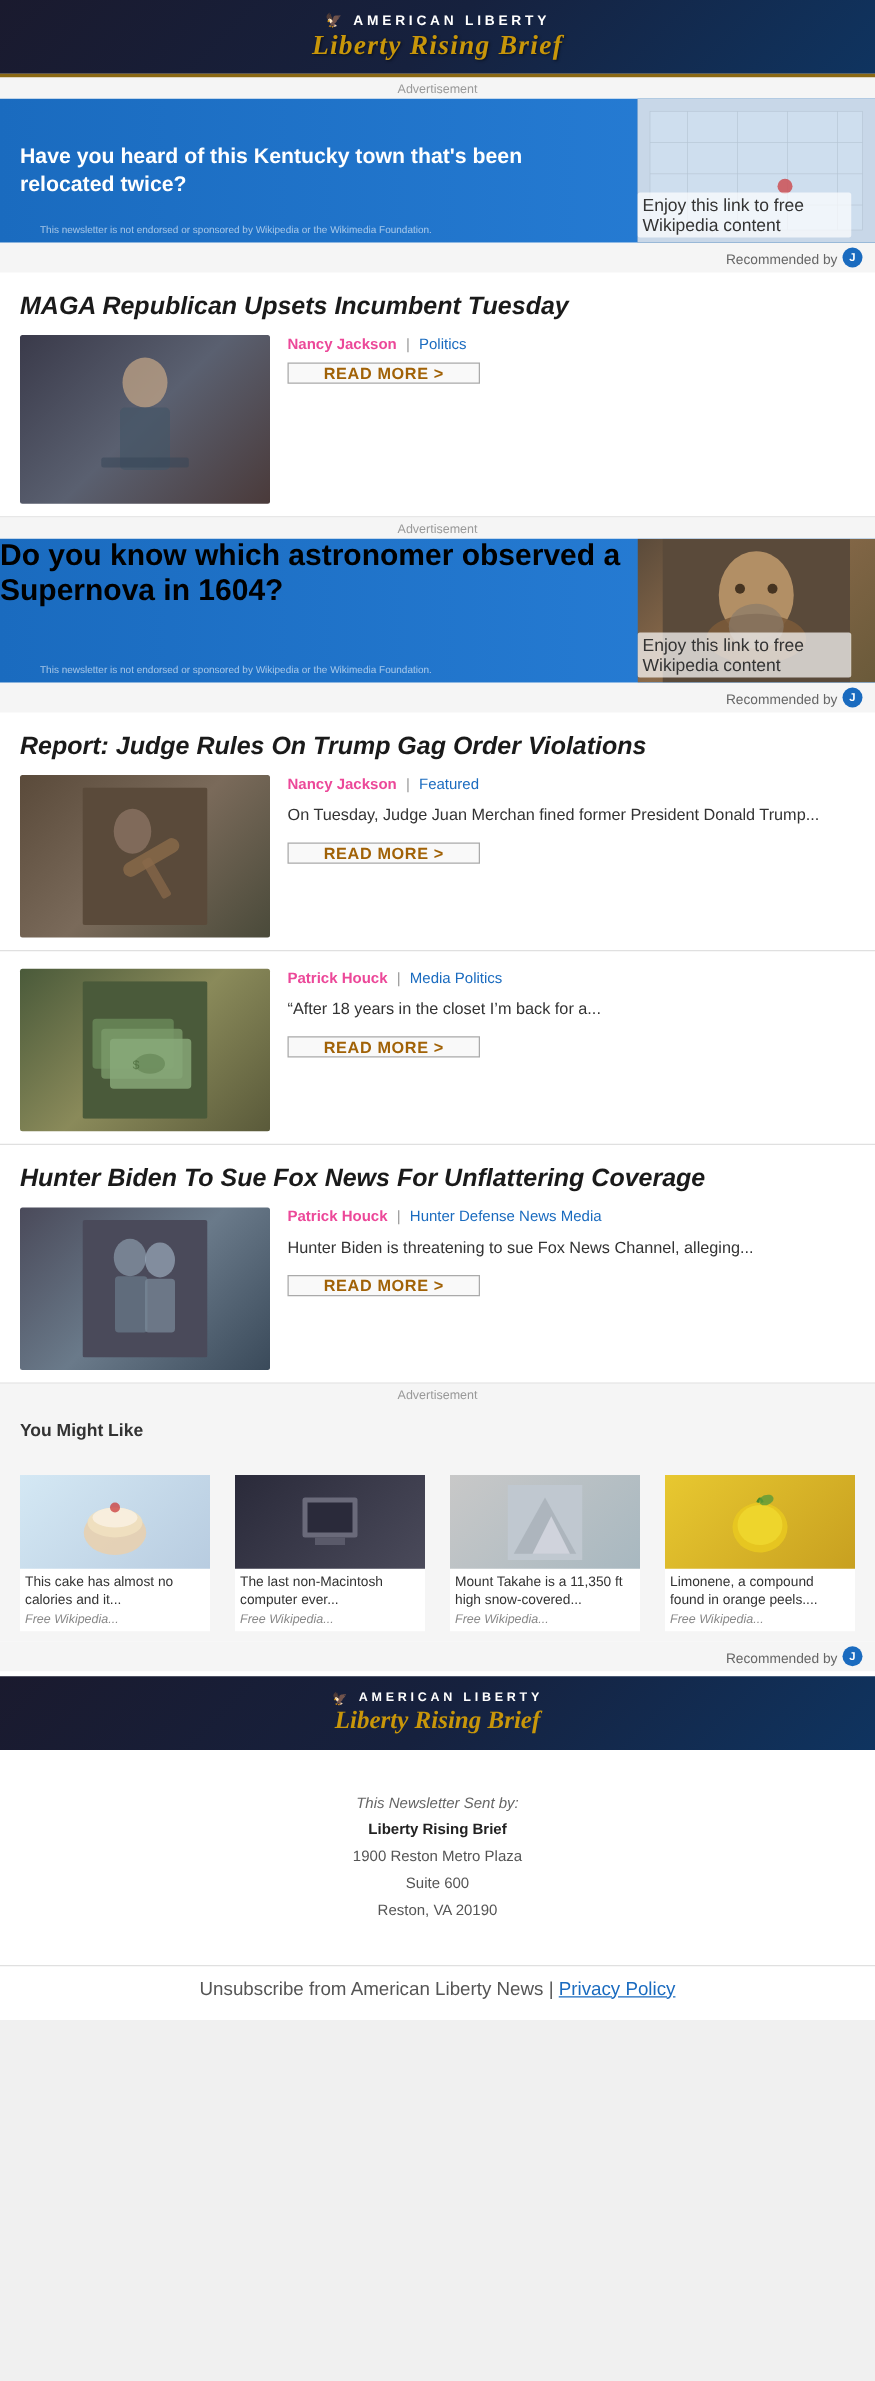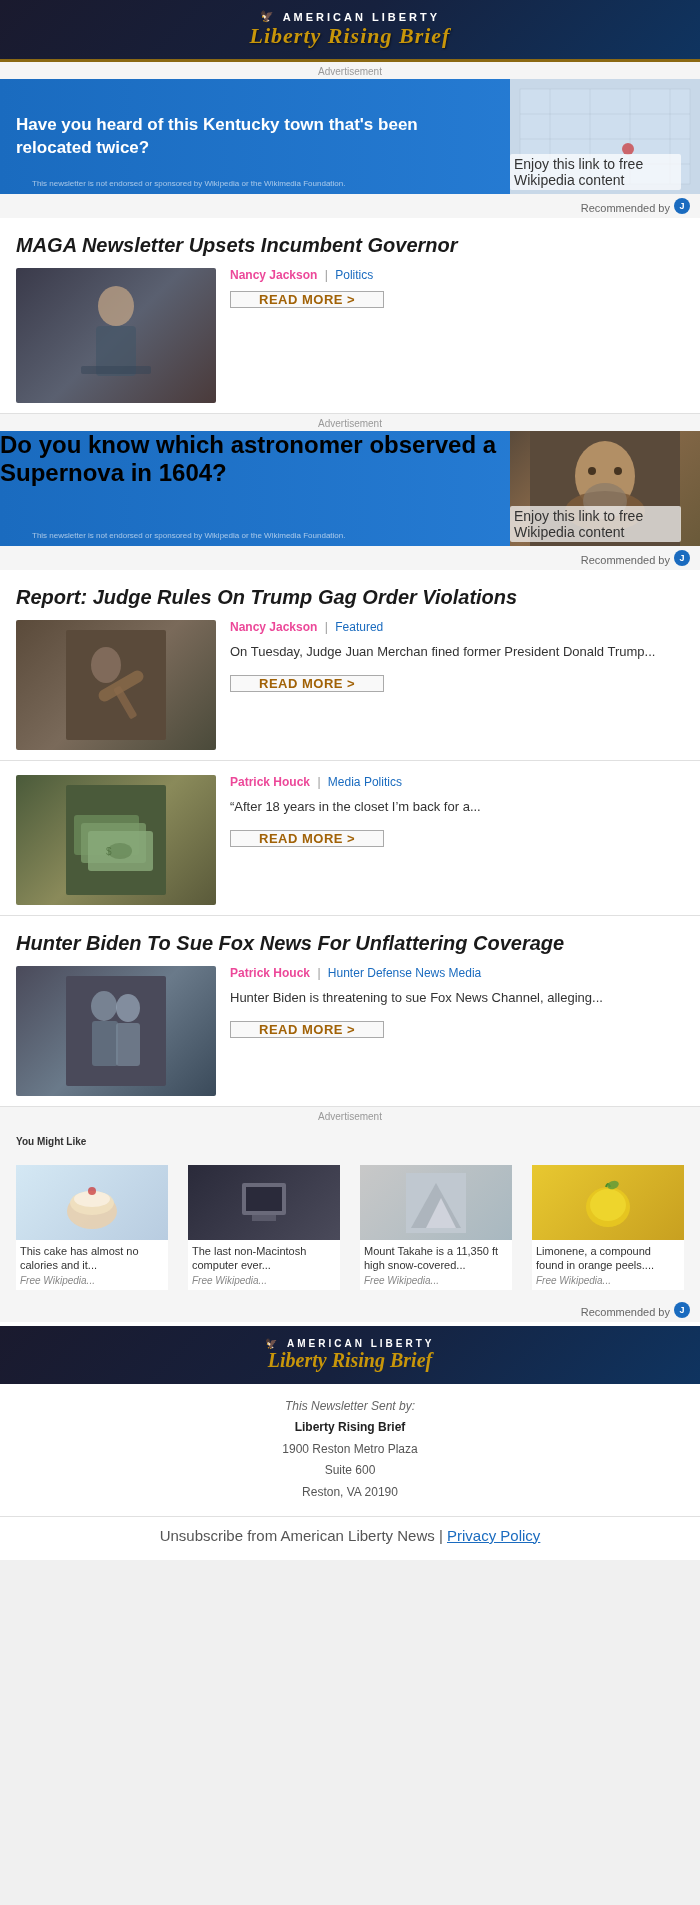--- a/index.html
+++ b/index.html
@@ -227,24 +227,24 @@
       align-items: center;
       justify-content: center;
     }
 
     
     .you-might-like {
       background: #f5f5f5;
       padding: 12px 16px 8px;
     }
     .you-might-like-title {
-      font-size: 10px;
+      font-size: 14px;
       font-weight: bold;
       color: #333;
-      margin-bottom: 18px;
+      margin-bottom: 28px;
     }
     .might-like-grid {
       display: flex;
       gap: 20px;
     }
     .might-like-item {
       flex: 1;
       background: #fff;
     }
     .might-like-img-placeholder {
@@ -288,21 +288,21 @@
     }
     .footer-banner .brand-line2 {
       color: #c8960a;
       font-size: 20px;
       font-family: Georgia, serif;
       font-style: italic;
       font-weight: bold;
     }
     .footer-info {
       text-align: center;
-      padding: 12px 20px;
+      padding: 32px 20px;
       font-size: 12px;
       color: #555;
       line-height: 1.8;
     }
     .footer-info .newsletter-sent {
       font-style: italic;
       color: #666;
     }
     .footer-info .company-name {
       font-weight: bold;
@@ -379,21 +379,21 @@
         <div class="ad-map-caption">Enjoy this link to free Wikipedia content</div>
       </div>
     </div>
   </div>
   <div class="recommended-by">
     <span>Recommended by</span>
     <span class="recommended-icon">J</span>
   </div>
 
   <div class="article-block">
-    <div class="article-title">MAGA Newsletter Upsets Incumbent Governor</div>
+    <div class="article-title">MAGA Republican Upsets Incumbent Tuesday</div>
     <div class="article-body">
       <div class="article-image img-governor" style="width:200px;height:135px;display:flex;align-items:center;justify-content:center;">
 
         <svg width="100" height="120" viewBox="0 0 100 120" xmlns="http://www.w3.org/2000/svg">
           <ellipse cx="50" cy="30" rx="18" ry="20" fill="#c8a888" opacity="0.7"></ellipse>
           <rect x="30" y="50" width="40" height="50" fill="#445566" opacity="0.7" rx="4"></rect>
           <rect x="15" y="90" width="70" height="8" fill="#334455" opacity="0.5" rx="2"></rect>
         </svg>
       </div>
       <div class="article-content">

